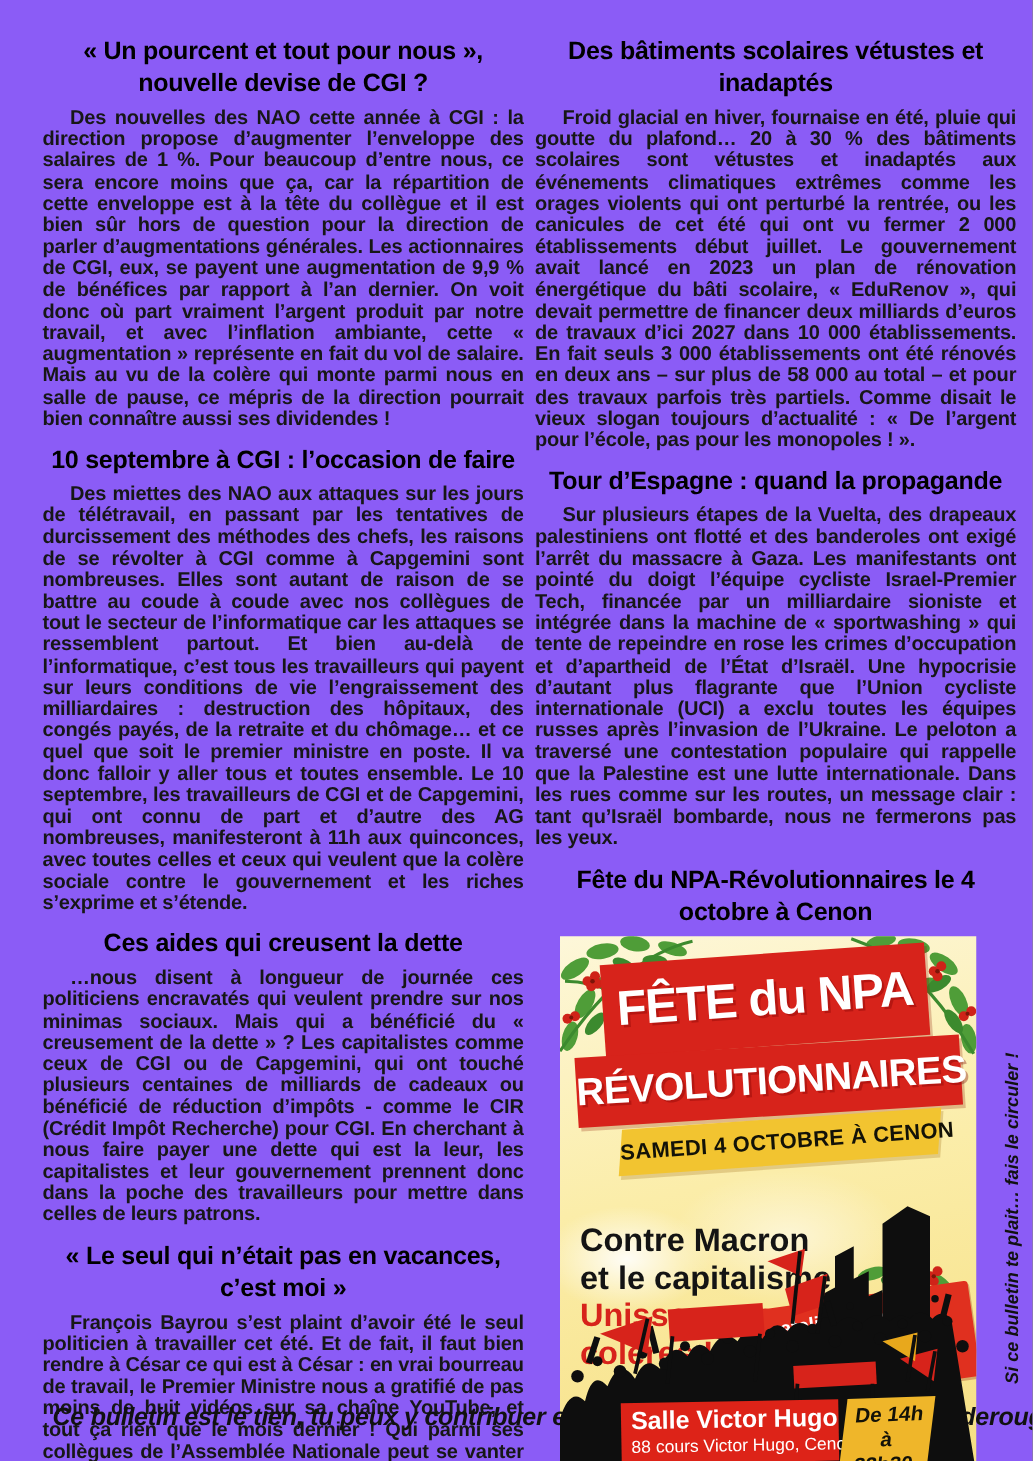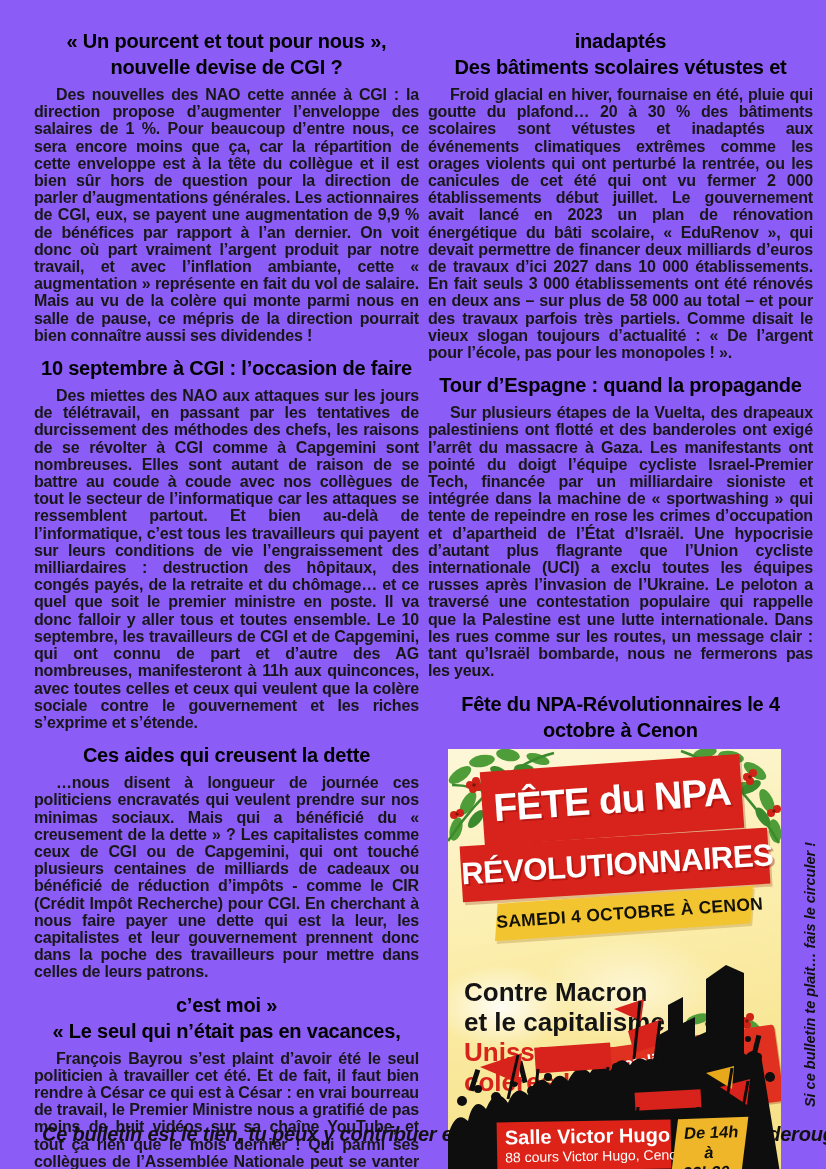--- a/index.html
+++ b/index.html
@@ -104,32 +104,32 @@
 
       <section class="article">
         <h2>
           <span class="tl">Ces aides qui creusent la dette</span>
         </h2>
         <p>…nous disent à longueur de journée ces politiciens encravatés qui veulent prendre sur nos minimas sociaux. Mais qui a bénéficié du « creusement de la dette » ? Les capitalistes comme ceux de CGI ou de Capgemini, qui ont touché plusieurs centaines de milliards de cadeaux ou bénéficié de réduction d’impôts - comme le CIR (Crédit Impôt Recherche) pour CGI. En cherchant à nous faire payer une dette qui est la leur, les capitalistes et leur gouvernement prennent donc dans la poche des travailleurs pour mettre dans celles de leurs patrons.</p>
       </section>
 
       <section class="article">
         <h2>
+          <span class="tl">« Le seul qui n’était pas en vacances,</span>
           <span class="tl">c’est moi »</span>
-          <span class="tl">« Le seul qui n’était pas en vacances,</span>
         </h2>
         <p>François Bayrou s’est plaint d’avoir été le seul politicien à travailler cet été. Et de fait, il faut bien rendre à César ce qui est à César : en vrai bourreau de travail, le Premier Ministre nous a gratifié de pas moins de huit vidéos sur sa chaîne YouTube, et tout ça rien que le mois dernier ! Qui parmi ses collègues de l’Assemblée Nationale peut se vanter d’avoir brassé autant de vent ? Plus sérieusement, s’il veut voir à quoi ressemble un vrai travail, il n’a qu’à venir faire un stage sur nos plateaux. Et pourquoi pas dès aujourd’hui, à ce qu’il paraît il est libre !</p>
       </section>
     </div>
 
     <div class="col">
       <section class="article">
         <h2>
+          <span class="tl">Des bâtiments scolaires vétustes et</span>
           <span class="tl">inadaptés</span>
-          <span class="tl">Des bâtiments scolaires vétustes et</span>
         </h2>
         <p>Froid glacial en hiver, fournaise en été, pluie qui goutte du plafond… 20 à 30 % des bâtiments scolaires sont vétustes et inadaptés aux événements climatiques extrêmes comme les orages violents qui ont perturbé la rentrée, ou les canicules de cet été qui ont vu fermer 2 000 établissements début juillet. Le gouvernement avait lancé en 2023 un plan de rénovation énergétique du bâti scolaire, « EduRenov », qui devait permettre de financer deux milliards d’euros de travaux d’ici 2027 dans 10 000 établissements. En fait seuls 3 000 établissements ont été rénovés en deux ans – sur plus de 58 000 au total – et pour des travaux parfois très partiels. Comme disait le vieux slogan toujours d’actualité : « De l’argent pour l’école, pas pour les monopoles ! ».</p>
       </section>
 
       <section class="article">
         <h2>
           <span class="tl">Tour d’Espagne : quand la propagande</span>
         </h2>
         <p>Sur plusieurs étapes de la Vuelta, des drapeaux palestiniens ont flotté et des banderoles ont exigé l’arrêt du massacre à Gaza. Les manifestants ont pointé du doigt l’équipe cycliste Israel-Premier Tech, financée par un milliardaire sioniste et intégrée dans la machine de « sportwashing » qui tente de repeindre en rose les crimes d’occupation et d’apartheid de l’État d’Israël. Une hypocrisie d’autant plus flagrante que l’Union cycliste internationale (UCI) a exclu toutes les équipes russes après l’invasion de l’Ukraine. Le peloton a traversé une contestation populaire qui rappelle que la Palestine est une lutte internationale. Dans les rues comme sur les routes, un message clair : tant qu’Israël bombarde, nous ne fermerons pas les yeux.</p>
       </section>

